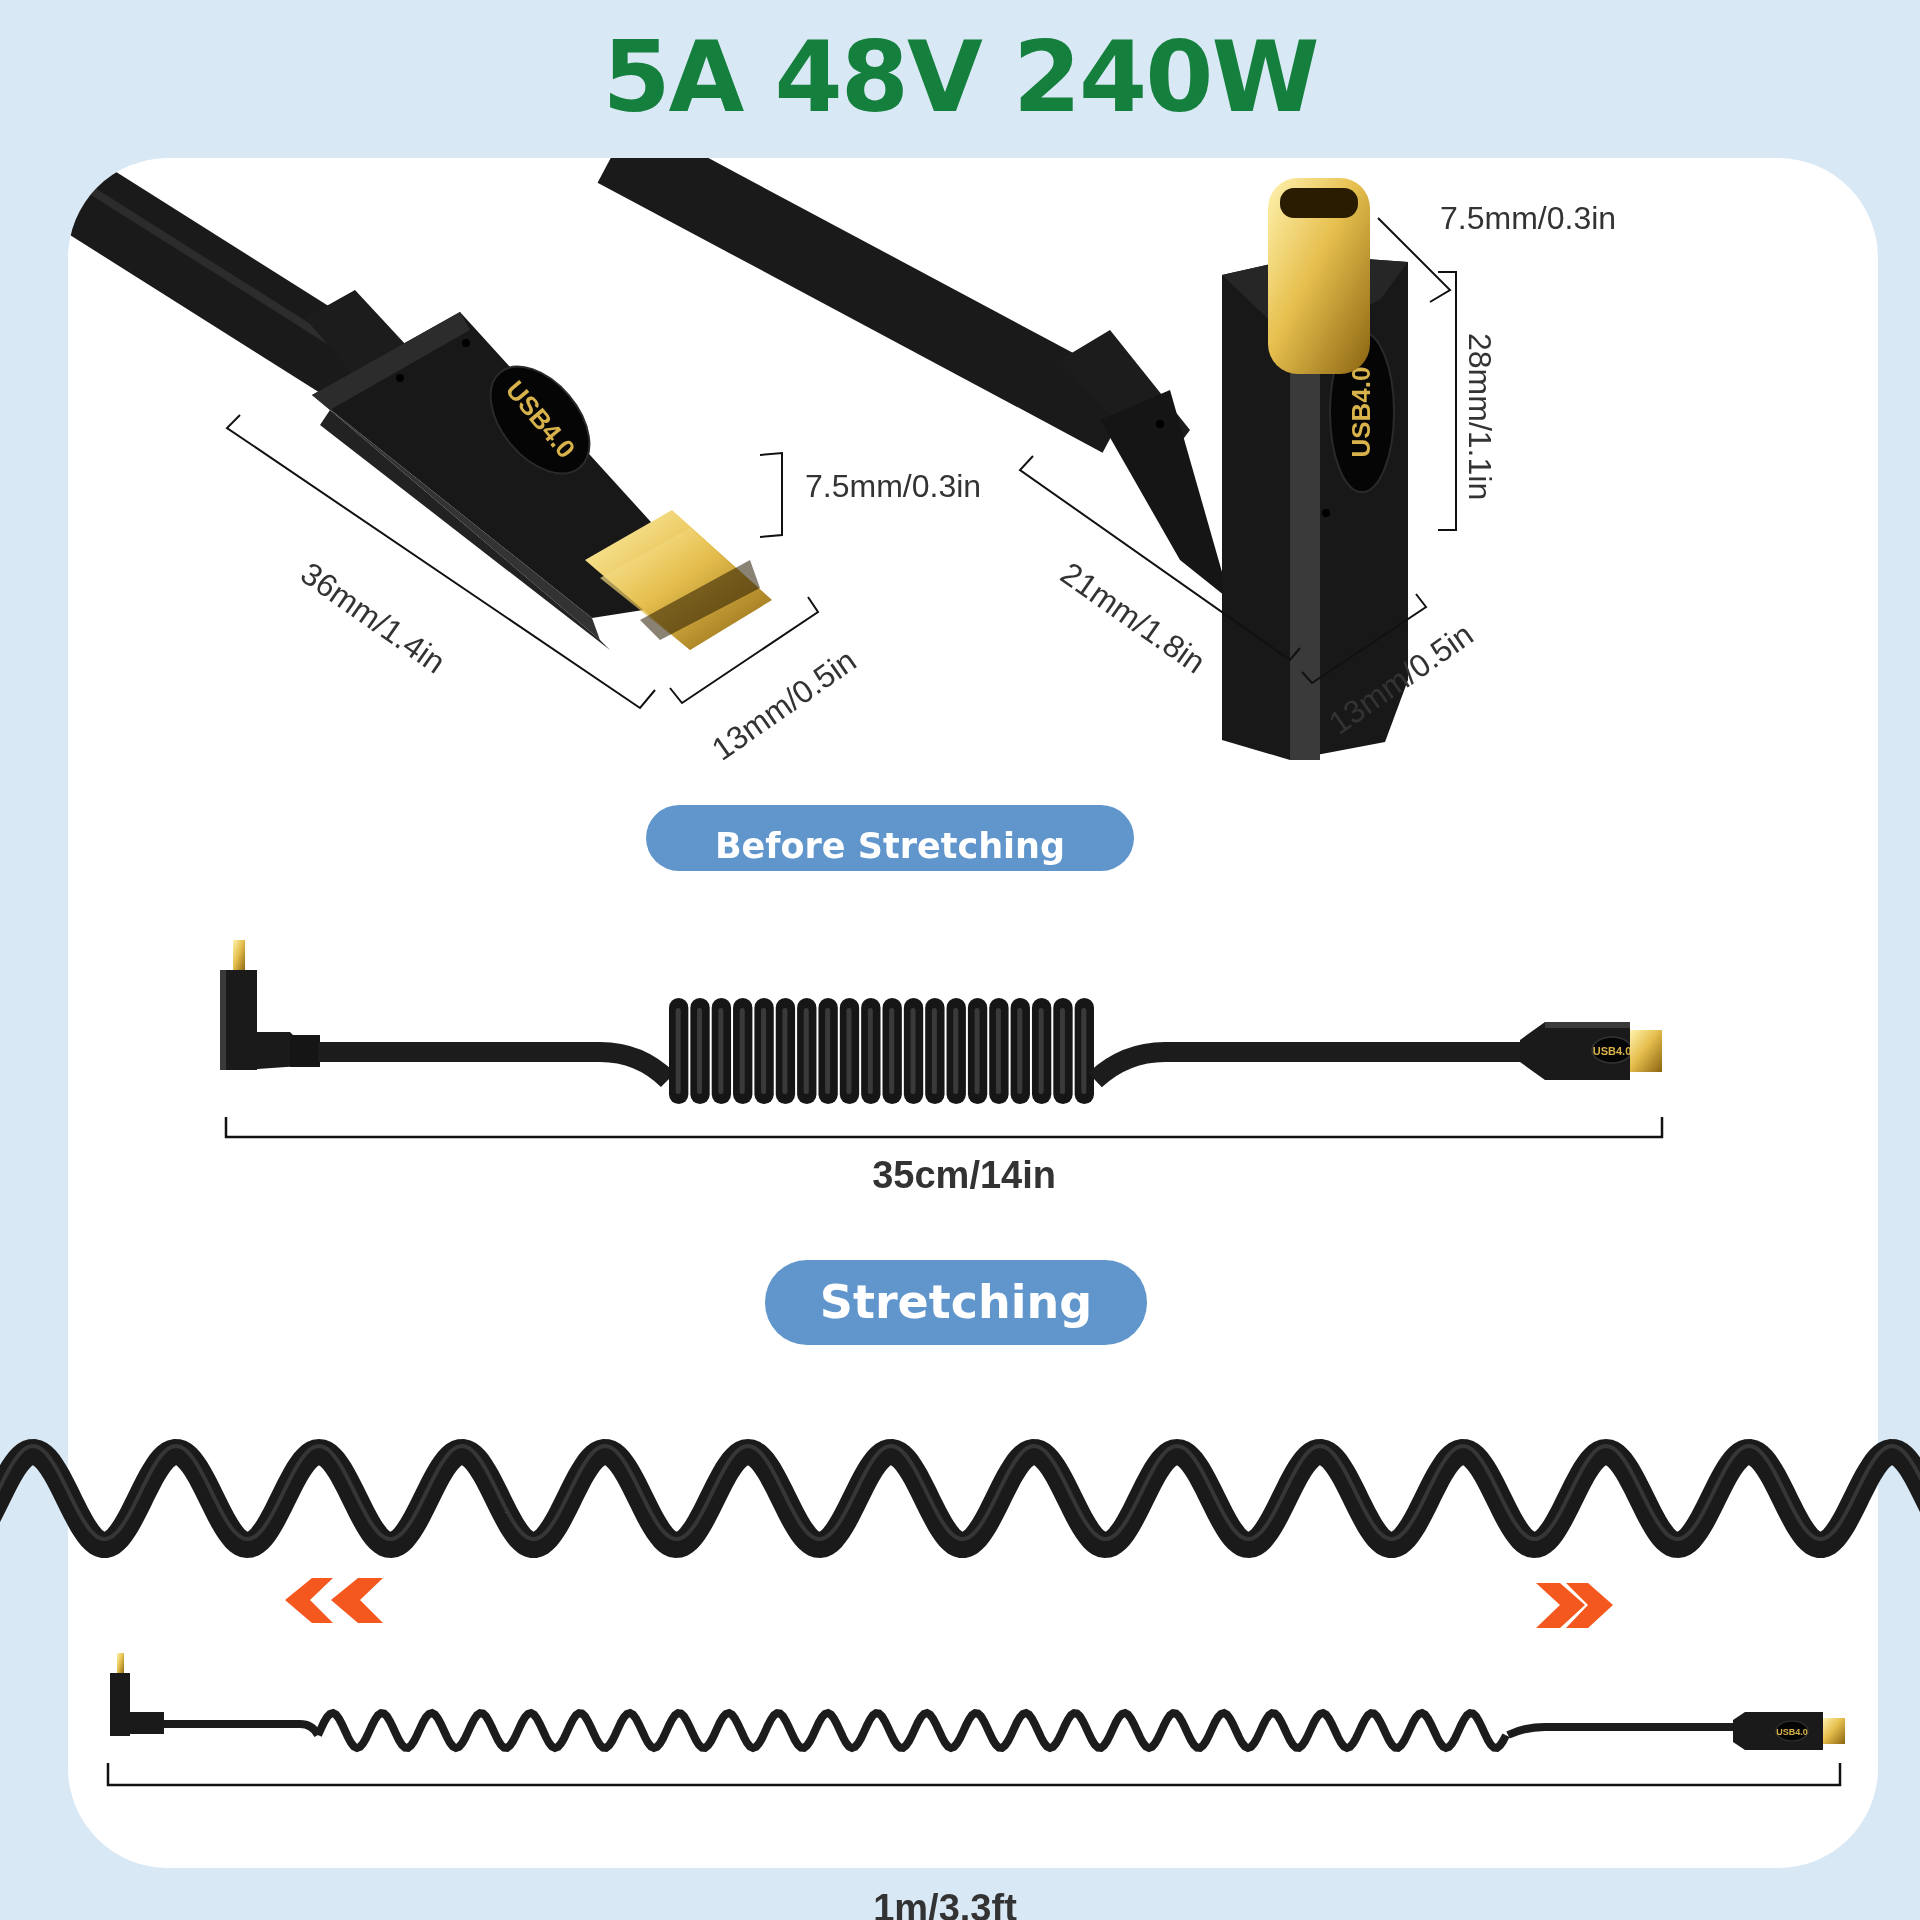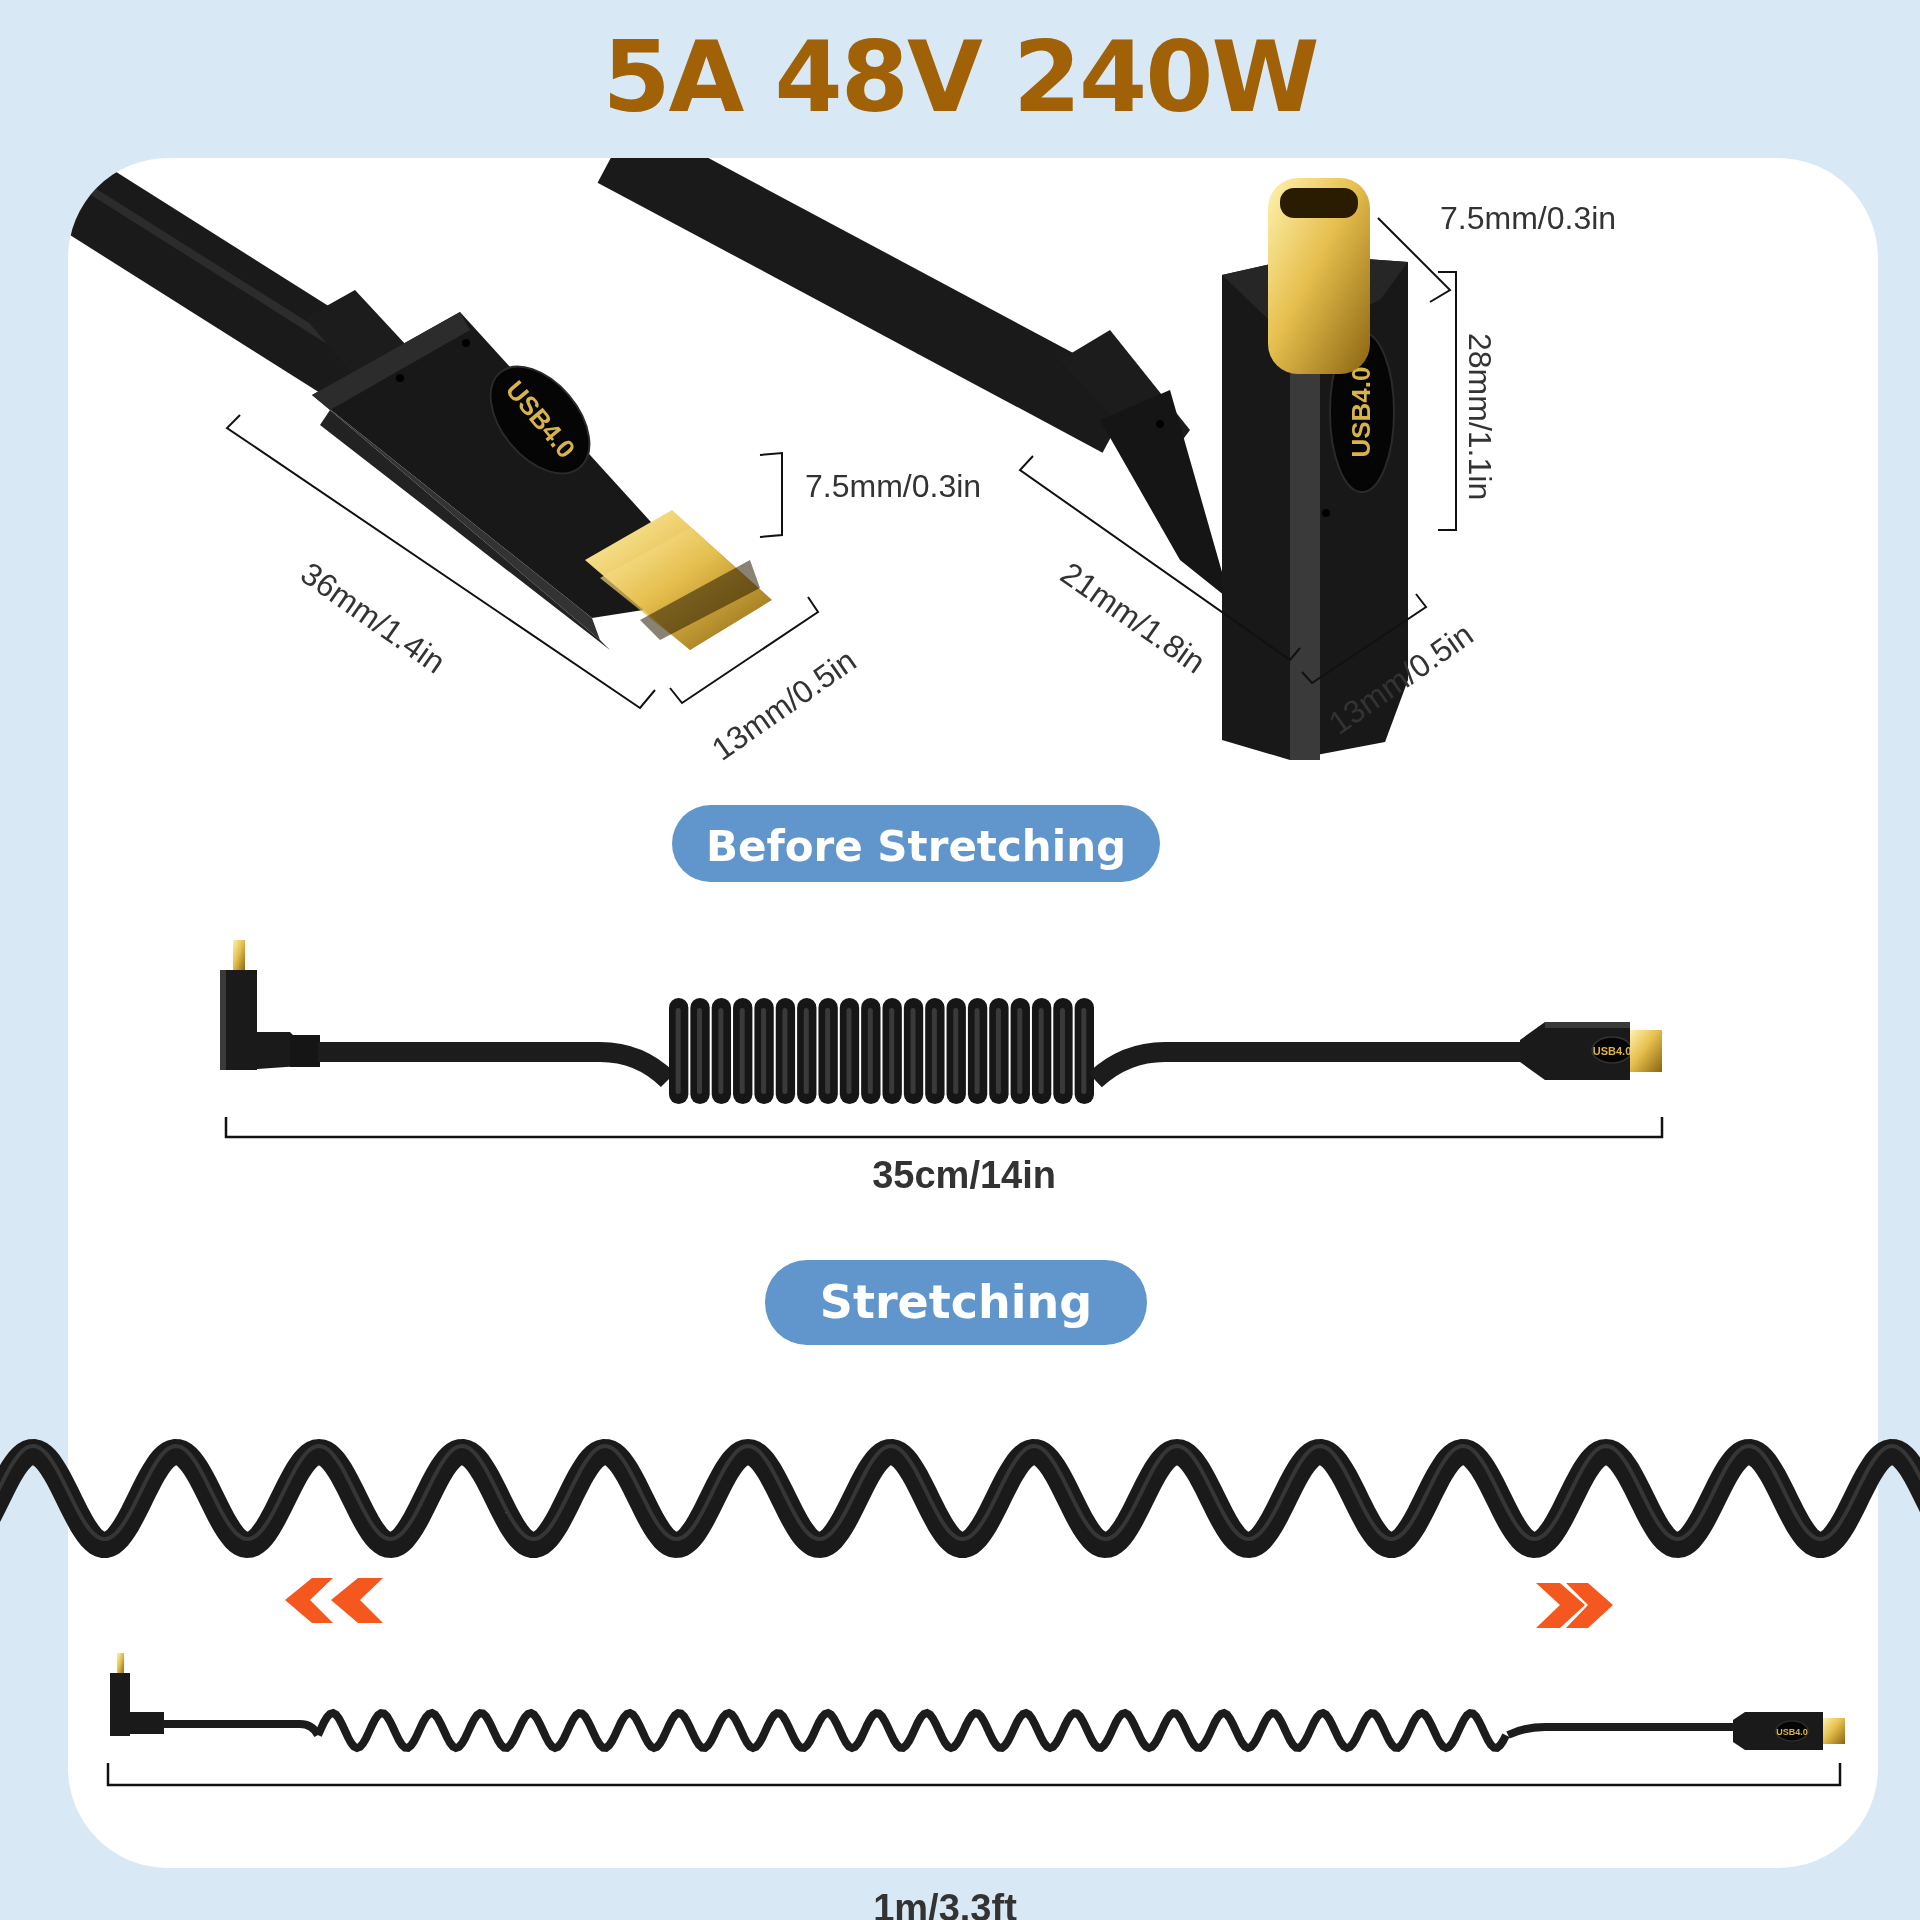--- a/index.html
+++ b/index.html
@@ -1,21 +1,21 @@
 <!DOCTYPE html>
 <html><head>
 <meta charset="utf-8">
 <style>
   html,body{margin:0;padding:0;}
   body{width:1920px;height:1920px;background:#d9e8f5;position:relative;overflow:hidden;font-family:"Liberation Sans",sans-serif;}
-  .title{position:absolute;left:0;top:22px;width:1920px;text-align:center;font-family:"DejaVu Sans",sans-serif;font-weight:bold;font-size:98px;letter-spacing:-2px;color:#a16207;line-height:110px;}
+  .title{position:absolute;left:0;top:22px;width:1920px;text-align:center;font-family:"DejaVu Sans",sans-serif;font-weight:bold;font-size:98px;letter-spacing:-2px;color:#15803d;line-height:110px;}
   .panel{position:absolute;left:68px;top:158px;width:1810px;height:1710px;background:#ffffff;border-radius:100px;}
   svg.art{position:absolute;left:0;top:0;width:1920px;height:1920px;}
   .pill{position:absolute;background:#6096cc;color:#fff;border-radius:42px;font-family:"DejaVu Sans",sans-serif;font-weight:bold;text-align:center;}
-  .pill-before{left:672px;top:805px;width:488px;height:77px;line-height:83px;font-size:42px;}
+  .pill-before{left:646px;top:805px;width:488px;height:66px;line-height:83px;font-size:35px;}
   .pill-stretch{left:765px;top:1260px;width:382px;height:85px;line-height:85px;font-size:46px;}
   .dim{position:absolute;color:#333;font-size:32px;white-space:nowrap;font-family:"Liberation Sans",sans-serif;line-height:36px;}
   .len{position:absolute;color:#333;font-weight:bold;font-size:38px;white-space:nowrap;text-align:center;line-height:40px;}
 </style>
 </head>
 <body>
 
 <div class="title">5A 48V 240W</div>
 
 <div class="panel"></div>

